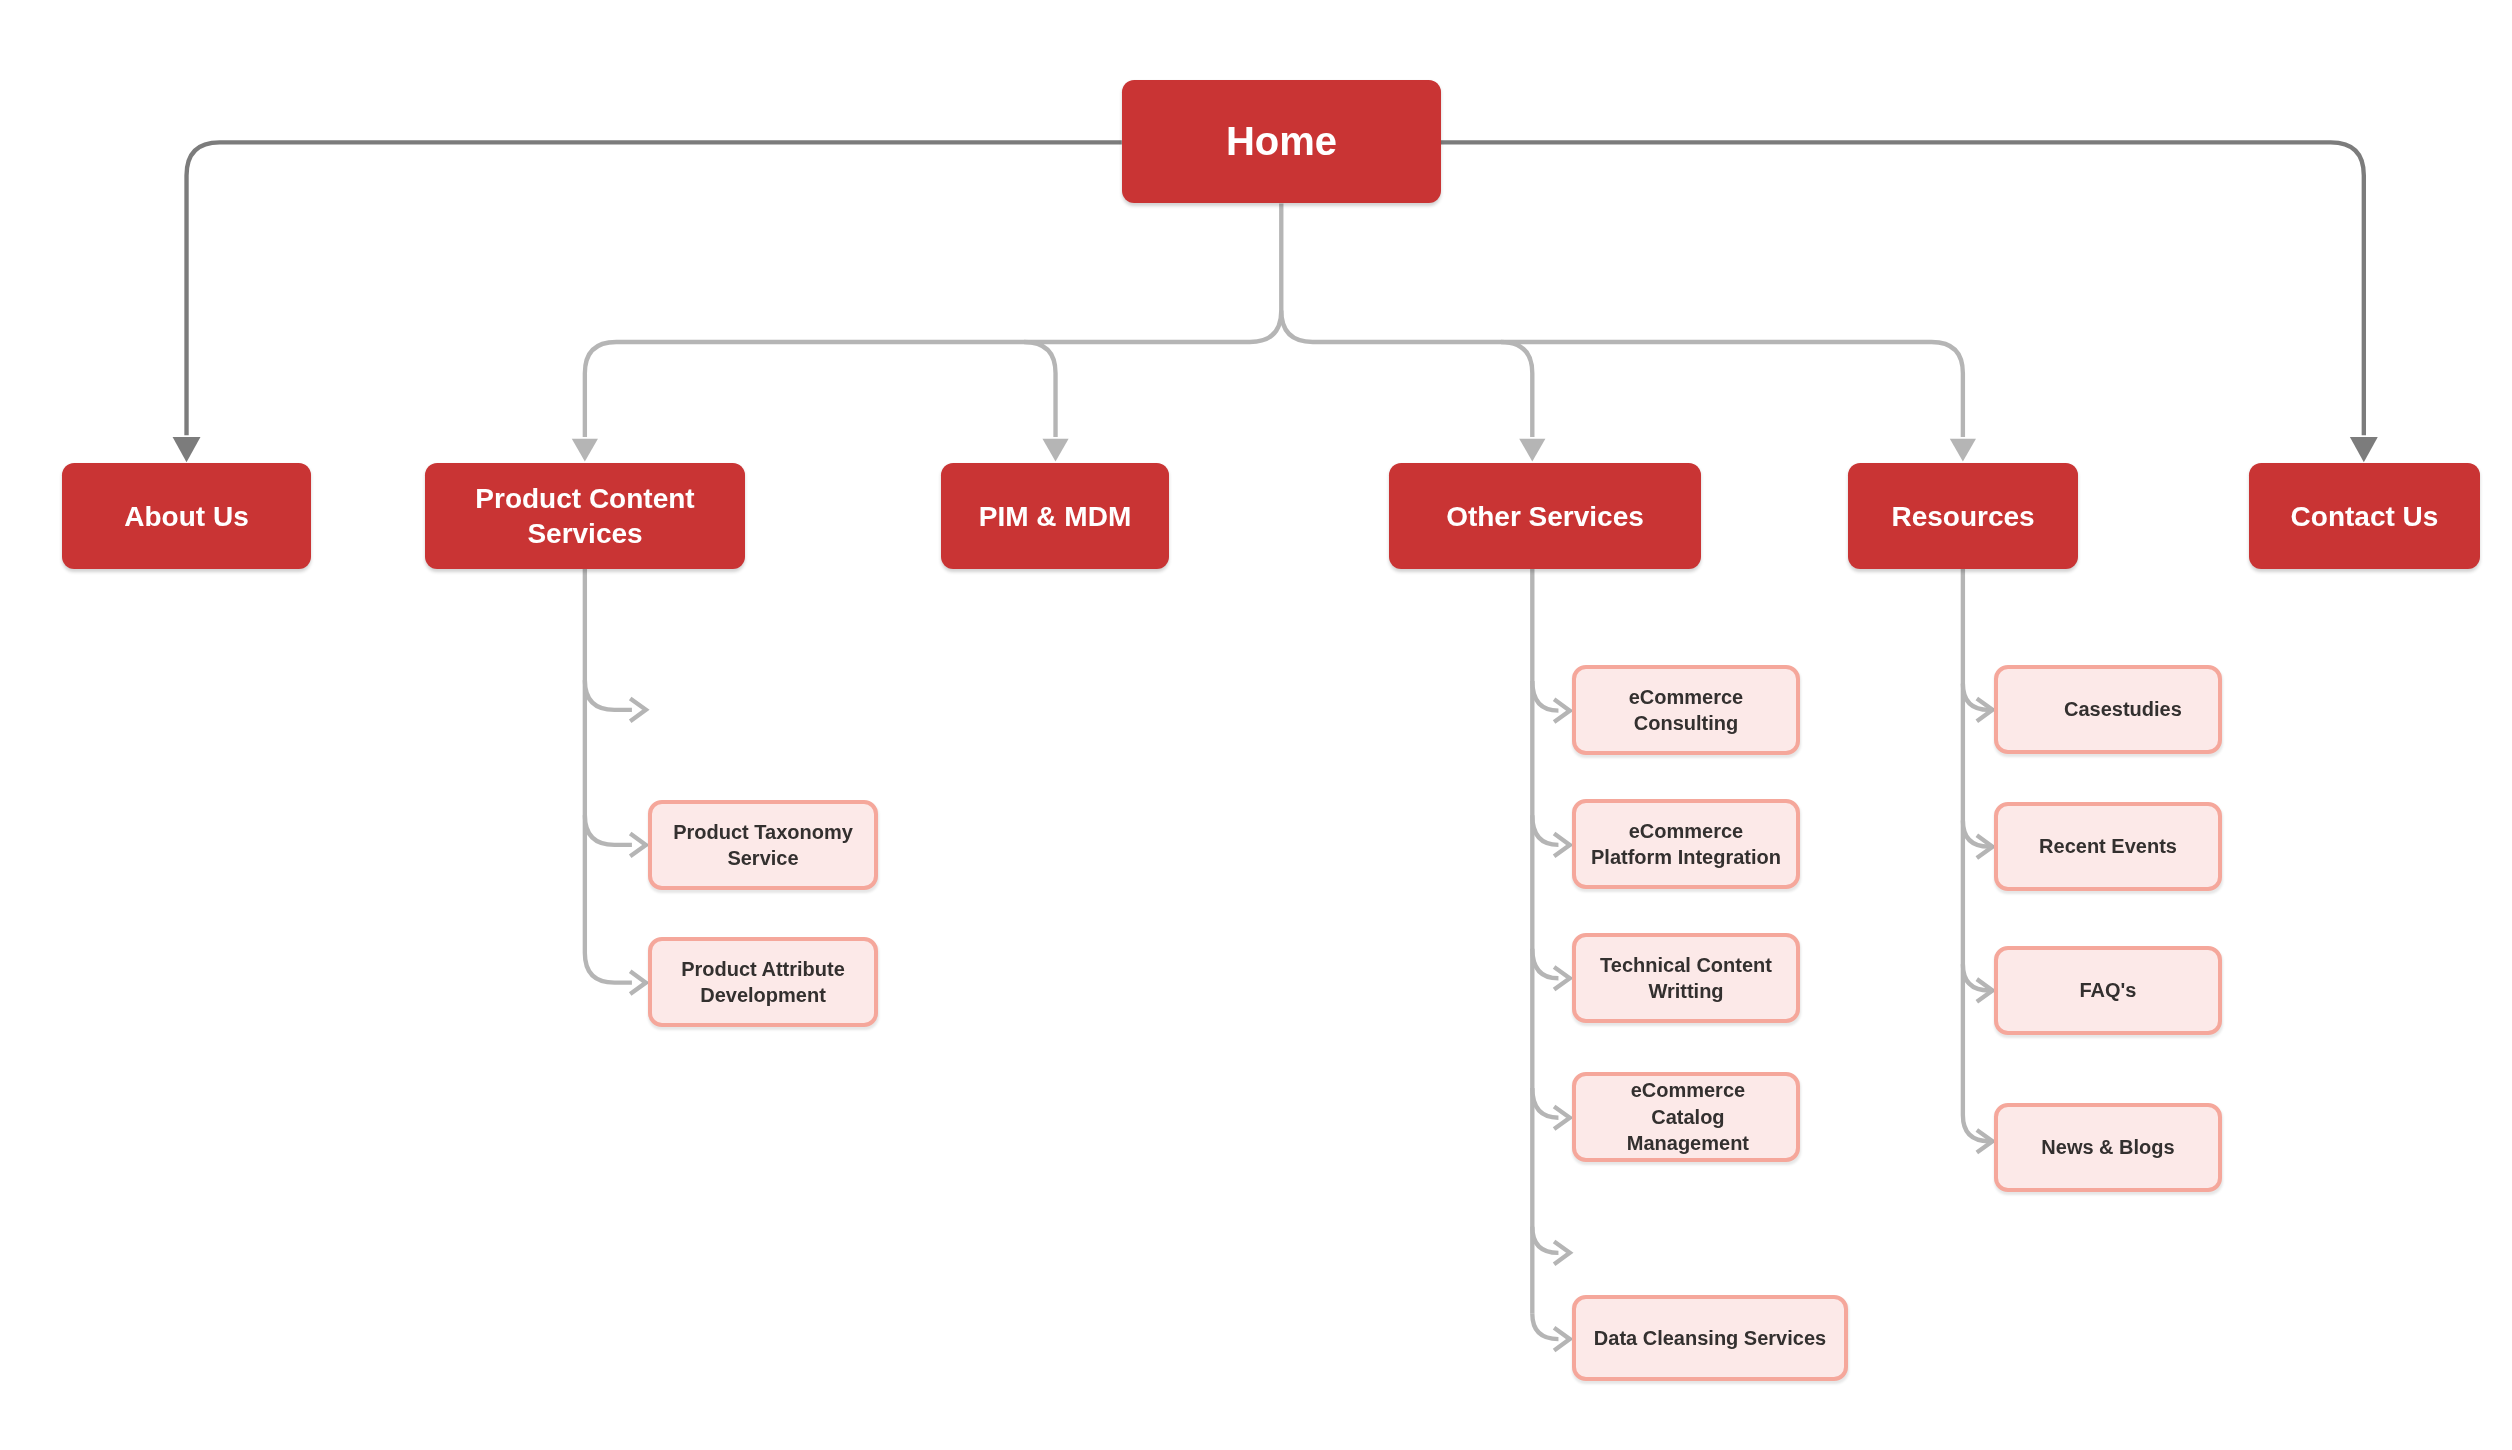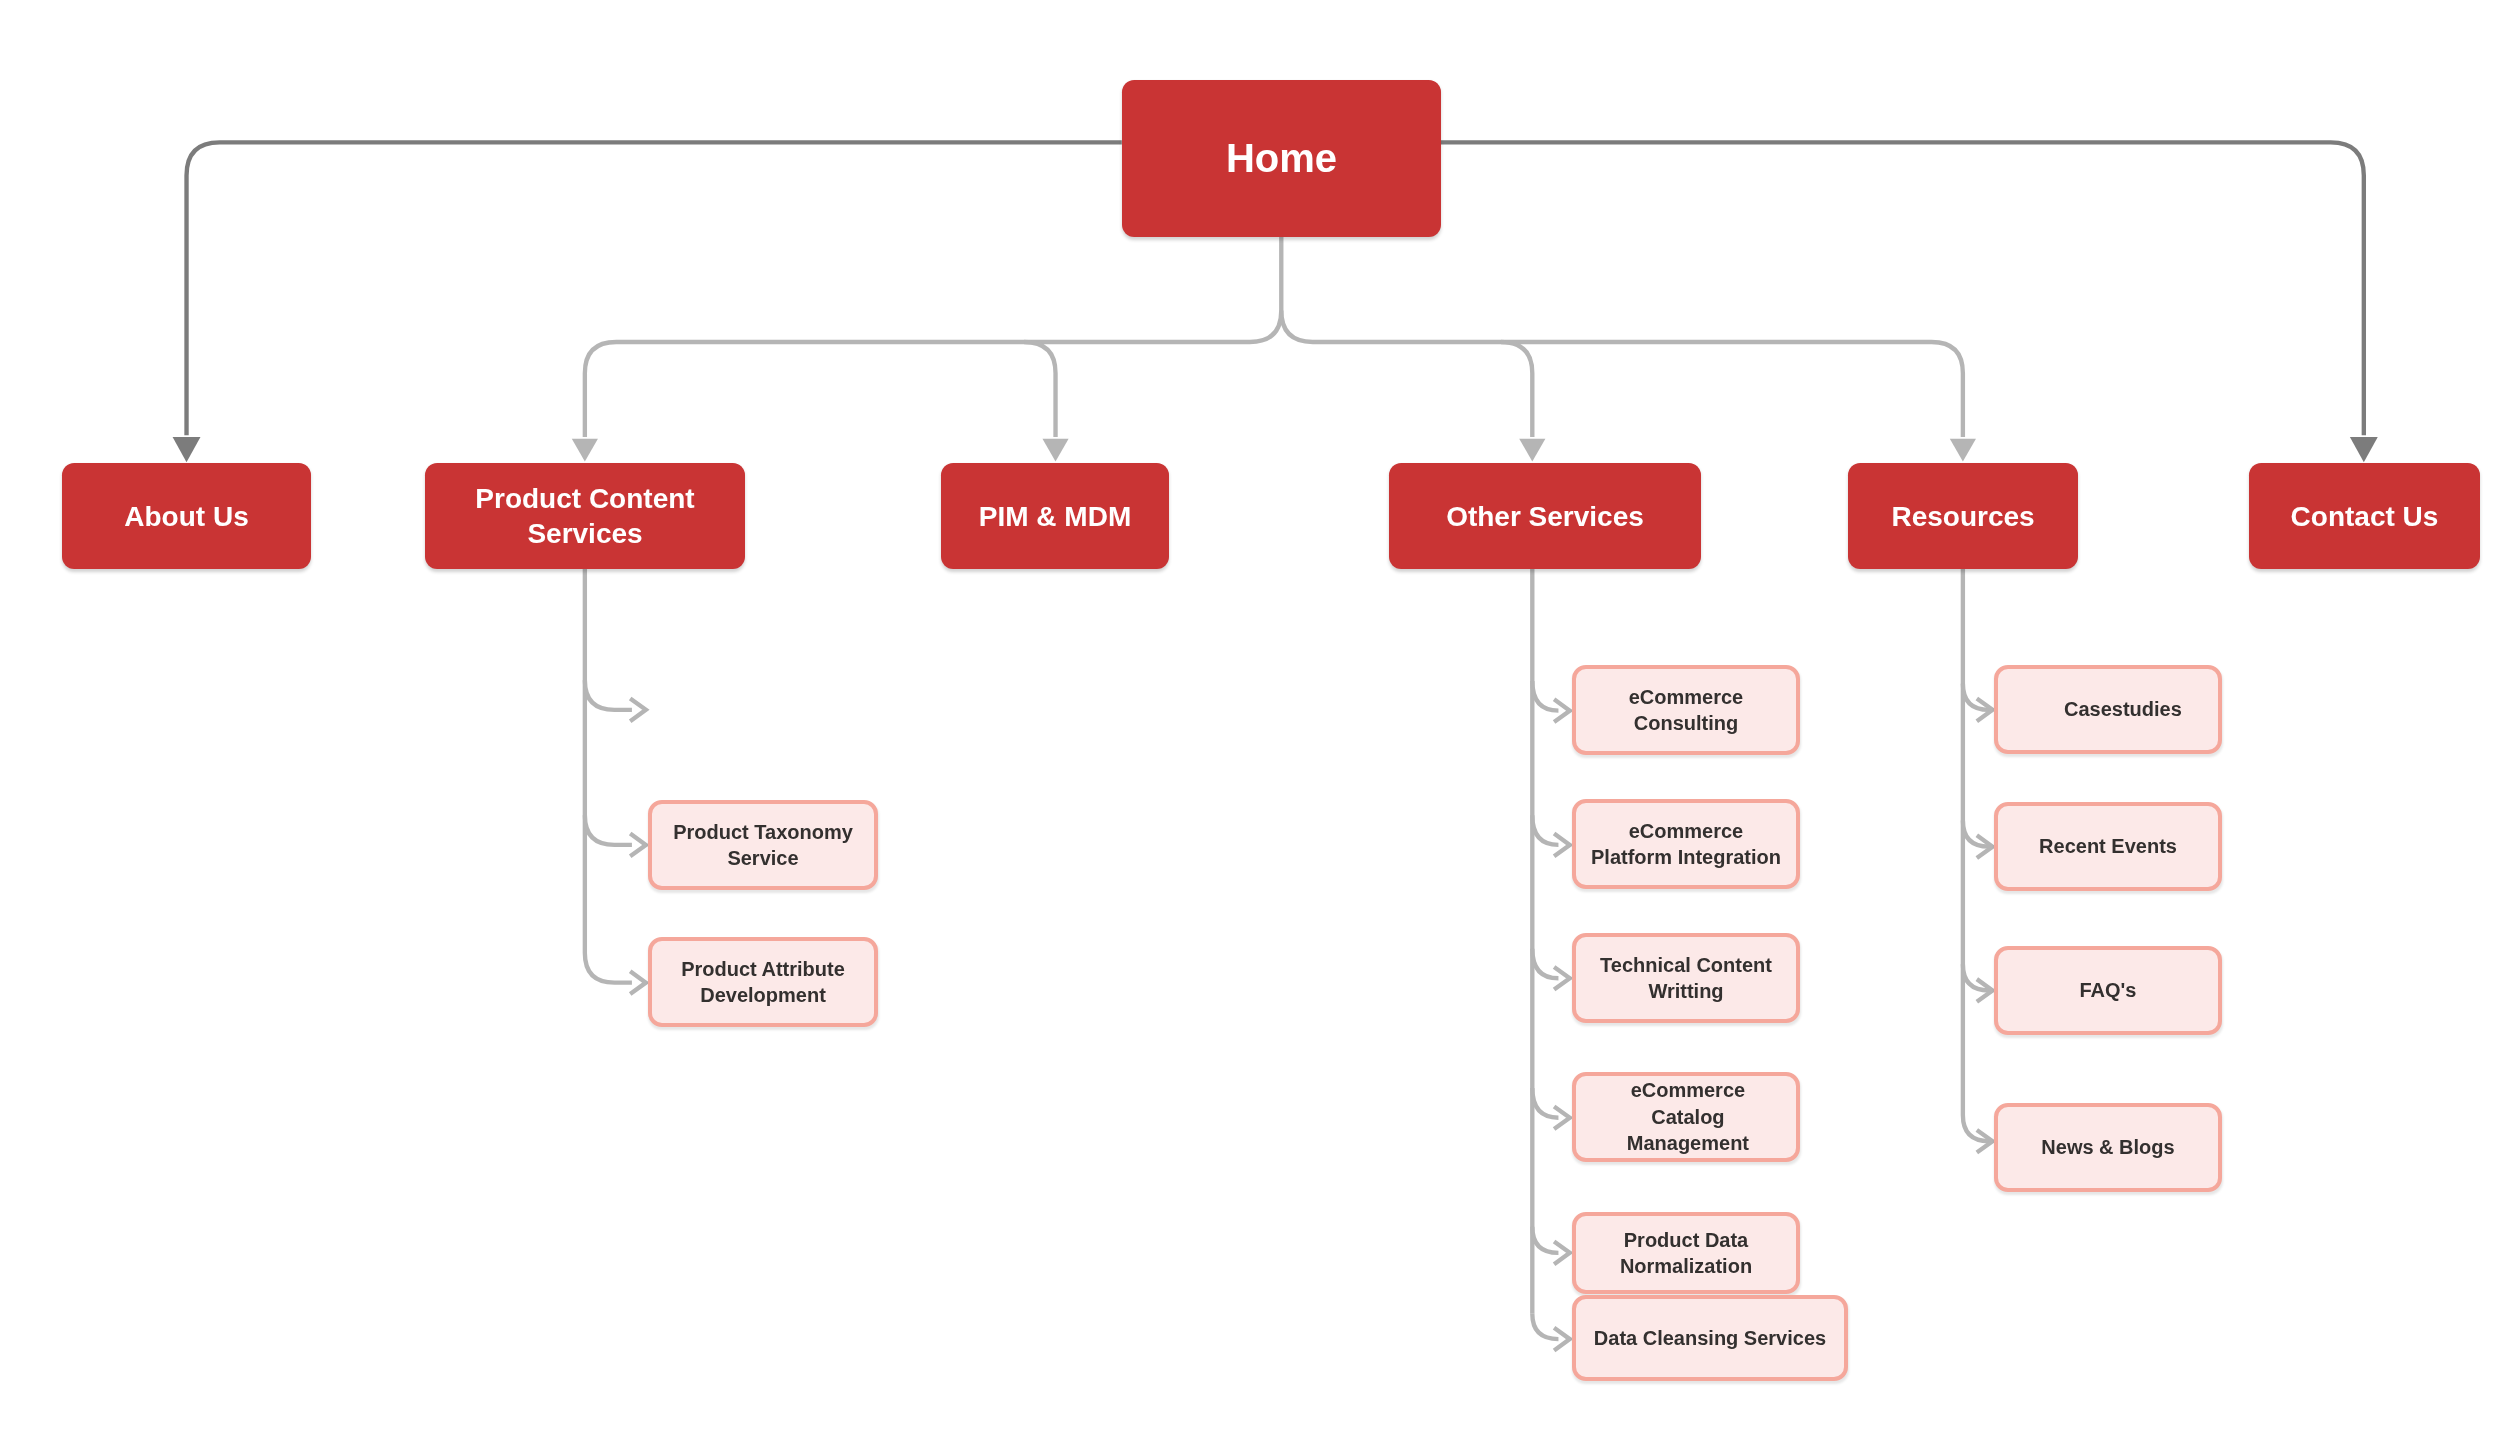--- a/index.html
+++ b/index.html
@@ -30,21 +30,21 @@
     background:var(--child-bg,#FCE9E8);
     border:4.4px solid var(--child-border,#F5A79B);
     color:var(--child-text,#33302F);
     border-radius:14px;
     font-size:20px;
     line-height:1.32;
     box-shadow:0.9px 2.6px 2.6px rgba(0,0,0,0.10);
     padding:3.5px 12.2px;
   }
   
-  #n-home{left:1122px;top:80px;width:319px;height:157px;font-size:40px;}
+  #n-home{left:1122px;top:80px;width:319px;height:123px;font-size:40px;}
   
   .lvl2{top:463px;height:106px;font-size:28px;line-height:1.25;padding:3.5px 8.7px;}
   #n-about   {left:62px;  width:249px;}
   #n-pcs     {left:425px; width:320px;}
   #n-pim     {left:941px;width:228px;}
   #n-other   {left:1389px;width:312px;}
   #n-res     {left:1848px;width:230px;}
   #n-contact {left:2249px;width:231px;}
   
   #n-pcs-0{left:648px;top:665px; width:230px;height:90px;}
@@ -138,21 +138,20 @@
   <div class="node red lvl2" id="n-res">Resources</div>
   <div class="node red lvl2" id="n-contact">Contact Us</div>
 
   <div class="node child" id="n-pcs-1">Product Taxonomy Service</div>
   <div class="node child" id="n-pcs-2">Product Attribute Development</div>
 
   <div class="node child" id="n-os-0">eCommerce Consulting</div>
   <div class="node child" id="n-os-1">eCommerce Platform Integration</div>
   <div class="node child" id="n-os-2">Technical Content Writting</div>
   <div class="node child" id="n-os-3">eCommerce Catalog Management</div>
-  <div class="node child" id="n-os-4">Product Data Normalization</div>
   <div class="node child" id="n-os-5">Data Cleansing Services</div>
 
   <div class="node child" id="n-res-0">Casestudies</div>
   <div class="node child" id="n-res-1">Recent Events</div>
   <div class="node child" id="n-res-2">FAQ's</div>
   <div class="node child" id="n-res-3">News &amp; Blogs</div>
 
 </div>
 
 

